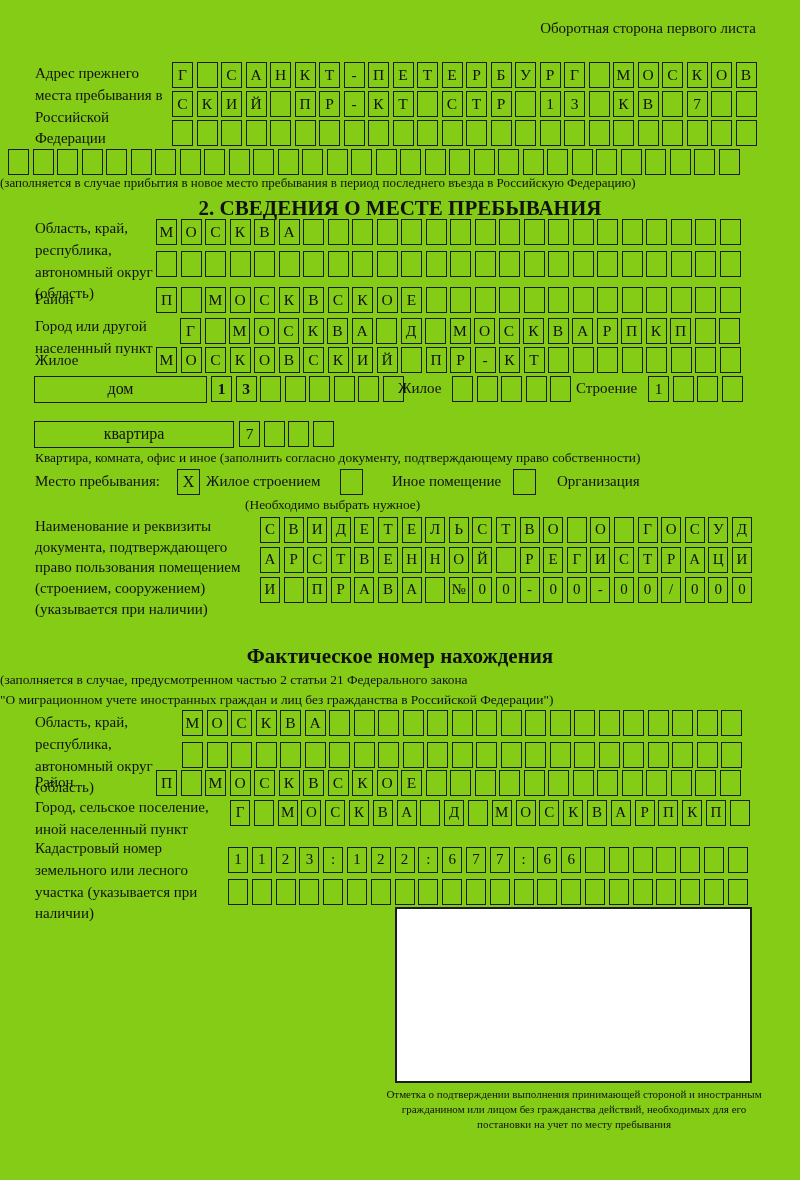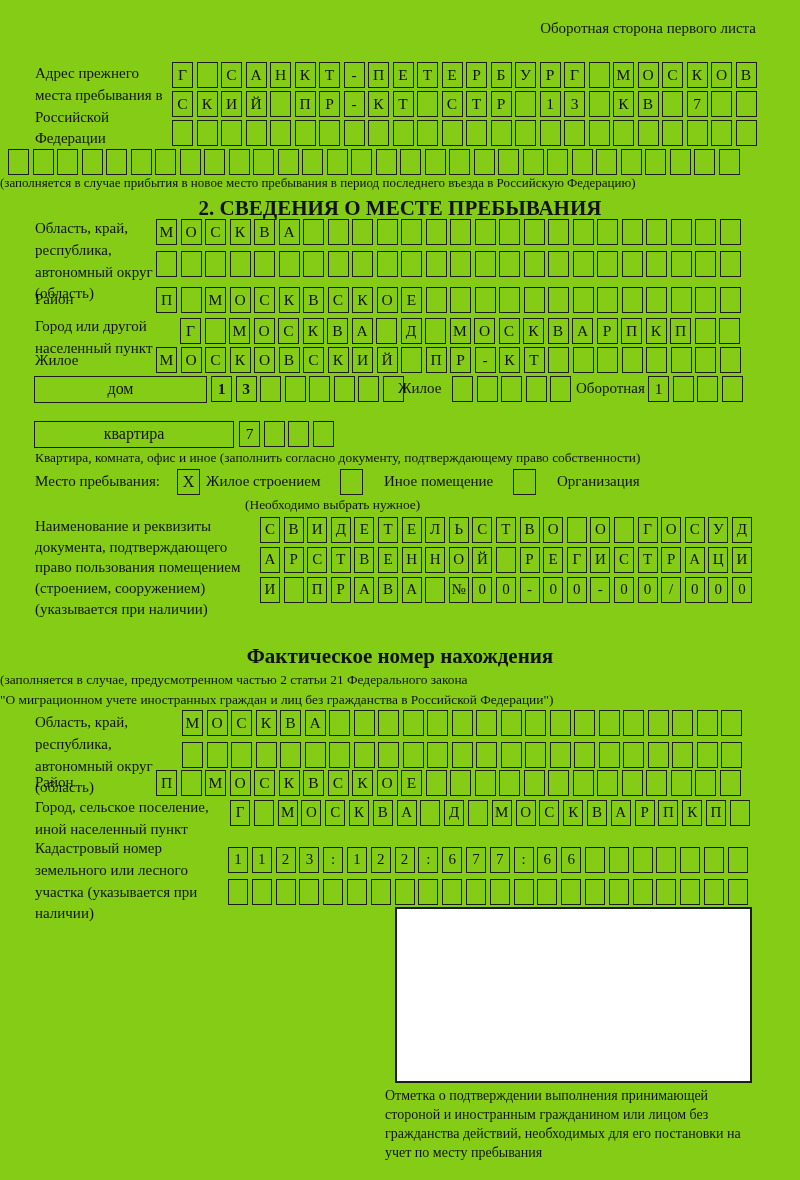--- a/index.html
+++ b/index.html
@@ -25,21 +25,21 @@
   .boxrow.k24 .cb { width:20px; margin-right:3.8px; font-size:15px; }
   .bigcell {
     position:absolute; height:27px; border:1.5px solid #1d1d1d; box-sizing:border-box;
     text-align:center; font-size:16px; line-height:24px;
   }
   .chk {
     position:absolute; width:23px; height:26px; border:1.5px solid #1d1d1d; box-sizing:border-box;
     text-align:center; font-size:16px; line-height:23px;
   }
   .stamp { position:absolute; border:2px solid #1d1d1d; box-sizing:border-box; background:#fff; }
-  .caption { position:absolute; font-size:14px; line-height:1.35; }
+  .caption { position:absolute; text-align:center; font-size:11px; line-height:1.35; }
 </style>
 </head>
 <body>
 
 <div class="page">
 
   <div class="hdr">Оборотная сторона первого листа</div>
 
   <div class="lbl" style="top:63px;left:35px;width:138px;">Адрес прежнего места пребывания в Российской Федерации</div>
   <div class="boxrow" style="top:62px;left:172px;"><span class="cb">Г</span><span class="cb"></span><span class="cb">С</span><span class="cb">А</span><span class="cb">Н</span><span class="cb">К</span><span class="cb">Т</span><span class="cb">-</span><span class="cb">П</span><span class="cb">Е</span><span class="cb">Т</span><span class="cb">Е</span><span class="cb">Р</span><span class="cb">Б</span><span class="cb">У</span><span class="cb">Р</span><span class="cb">Г</span><span class="cb"></span><span class="cb">М</span><span class="cb">О</span><span class="cb">С</span><span class="cb">К</span><span class="cb">О</span><span class="cb">В</span></div>
@@ -60,32 +60,32 @@
   <div class="lbl" style="top:316px;left:35px;width:142px;">Город или другой населенный пункт</div>
   <div class="boxrow" style="top:318px;left:180px;"><span class="cb">Г</span><span class="cb"></span><span class="cb">М</span><span class="cb">О</span><span class="cb">С</span><span class="cb">К</span><span class="cb">В</span><span class="cb">А</span><span class="cb"></span><span class="cb">Д</span><span class="cb"></span><span class="cb">М</span><span class="cb">О</span><span class="cb">С</span><span class="cb">К</span><span class="cb">В</span><span class="cb">А</span><span class="cb">Р</span><span class="cb">П</span><span class="cb">К</span><span class="cb">П</span><span class="cb"></span><span class="cb"></span></div>
 
   <div class="lbl" style="top:350px;left:35px;">Жилое</div>
   <div class="boxrow" style="top:347px;left:156px;"><span class="cb">М</span><span class="cb">О</span><span class="cb">С</span><span class="cb">К</span><span class="cb">О</span><span class="cb">В</span><span class="cb">С</span><span class="cb">К</span><span class="cb">И</span><span class="cb">Й</span><span class="cb"></span><span class="cb">П</span><span class="cb">Р</span><span class="cb">-</span><span class="cb">К</span><span class="cb">Т</span><span class="cb"></span><span class="cb"></span><span class="cb"></span><span class="cb"></span><span class="cb"></span><span class="cb"></span><span class="cb"></span><span class="cb"></span></div>
 
   <div class="bigcell" style="top:376px;left:34px;width:173px;"><span>дом</span></div>
   <div class="boxrow" style="top:376px;left:211px;font-weight:bold;"><span class="cb">1</span><span class="cb">3</span><span class="cb"></span><span class="cb"></span><span class="cb"></span><span class="cb"></span><span class="cb"></span><span class="cb"></span></div>
   <div class="lbl" style="top:378px;left:398px;">Жилое</div>
   <div class="boxrow" style="top:376px;left:452px;"><span class="cb"></span><span class="cb"></span><span class="cb"></span><span class="cb"></span><span class="cb"></span></div>
-  <div class="lbl" style="top:378px;left:576px;">Оборотная</div>
+  <div class="lbl" style="top:378px;left:576px;">Строение</div>
   <div class="boxrow" style="top:376px;left:648px;"><span class="cb">1</span><span class="cb"></span><span class="cb"></span><span class="cb"></span></div>
 
   <div class="bigcell" style="top:421px;left:34px;width:200px;"><span>квартира</span></div>
   <div class="boxrow" style="top:421px;left:239px;"><span class="cb">7</span><span class="cb"></span><span class="cb"></span><span class="cb"></span></div>
   <div class="note13" style="top:450px;left:35px;">Квартира, комната, офис и иное (заполнить согласно документу, подтверждающему право собственности)</div>
 
   <div class="lbl" style="top:471px;left:35px;">Место пребывания:</div>
   <div class="chk" style="top:469px;left:177px;">X</div>
   <div class="lbl" style="top:471px;left:206px;">Жилое строением</div>
   <div class="chk" style="top:469px;left:340px;"></div>
-  <div class="lbl" style="top:471px;left:384px;">Иное помещение</div>
+  <div class="lbl" style="top:471px;left:392px;">Иное помещение</div>
   <div class="chk" style="top:469px;left:513px;"></div>
   <div class="lbl" style="top:471px;left:557px;">Организация</div>
   <div class="note13" style="top:497px;left:245px;">(Необходимо выбрать нужное)</div>
 
   <div class="lbl tightlh" style="top:516px;left:35px;width:222px;">Наименование и реквизиты документа, подтверждающего право пользования помещением (строением, сооружением) (указывается при наличии)</div>
   <div class="boxrow sm" style="top:517px;left:260px;"><span class="cb">С</span><span class="cb">В</span><span class="cb">И</span><span class="cb">Д</span><span class="cb">Е</span><span class="cb">Т</span><span class="cb">Е</span><span class="cb">Л</span><span class="cb">Ь</span><span class="cb">С</span><span class="cb">Т</span><span class="cb">В</span><span class="cb">О</span><span class="cb"></span><span class="cb">О</span><span class="cb"></span><span class="cb">Г</span><span class="cb">О</span><span class="cb">С</span><span class="cb">У</span><span class="cb">Д</span></div>
   <div class="boxrow sm" style="top:547px;left:260px;"><span class="cb">А</span><span class="cb">Р</span><span class="cb">С</span><span class="cb">Т</span><span class="cb">В</span><span class="cb">Е</span><span class="cb">Н</span><span class="cb">Н</span><span class="cb">О</span><span class="cb">Й</span><span class="cb"></span><span class="cb">Р</span><span class="cb">Е</span><span class="cb">Г</span><span class="cb">И</span><span class="cb">С</span><span class="cb">Т</span><span class="cb">Р</span><span class="cb">А</span><span class="cb">Ц</span><span class="cb">И</span></div>
   <div class="boxrow sm" style="top:577px;left:260px;"><span class="cb">И</span><span class="cb"></span><span class="cb">П</span><span class="cb">Р</span><span class="cb">А</span><span class="cb">В</span><span class="cb">А</span><span class="cb"></span><span class="cb">№</span><span class="cb">0</span><span class="cb">0</span><span class="cb">-</span><span class="cb">0</span><span class="cb">0</span><span class="cb">-</span><span class="cb">0</span><span class="cb">0</span><span class="cb">/</span><span class="cb">0</span><span class="cb">0</span><span class="cb">0</span></div>
 
   <div class="heading" style="top:644px;">Фактическое номер нахождения</div>

